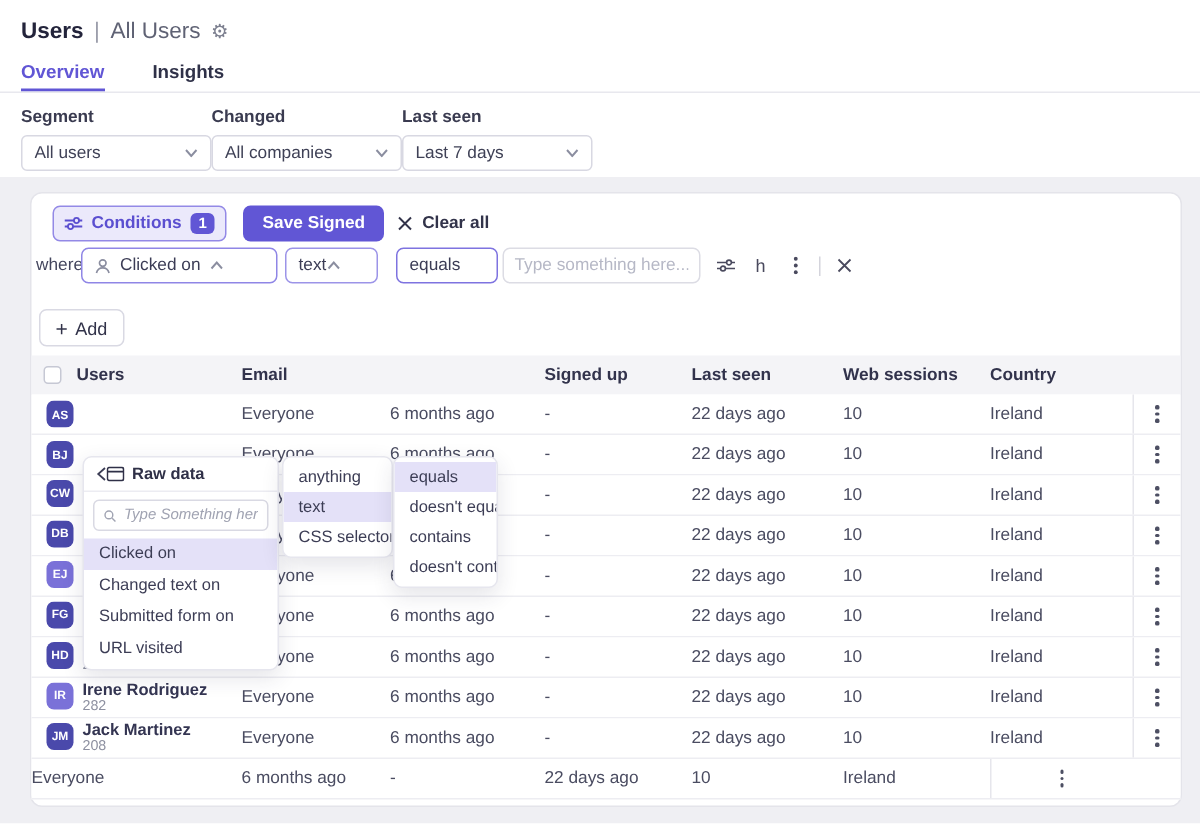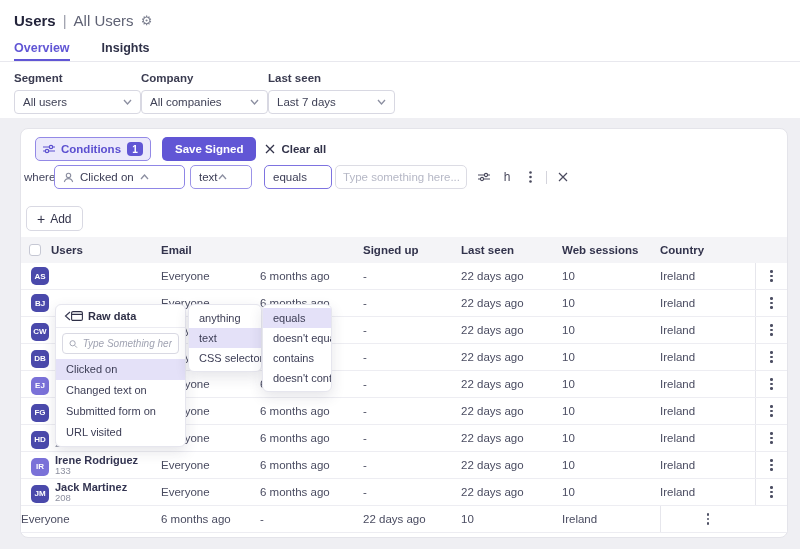--- a/index.html
+++ b/index.html
@@ -73,21 +73,21 @@
   .add-btn .plus { font-size:14px; color:#32334a; }
 
   
   .table { position:absolute; left:0; top:108px; width:766px; }
   .tgrid { display:grid; grid-template-columns:140px 99px 103px 98px 101px 98px 95px 32px; align-items:center; }
   .thead { background:#f4f4f7; height:26px; font-size:11.5px; font-weight:700; color:#32334c; }
   .thead .hcell { white-space:nowrap; overflow:hidden; }
   .users-hcell { display:flex; align-items:center; gap:10px; padding-left:8px; }
   .checkbox { width:12px; height:12px; border:1px solid #c6c8d4; border-radius:3px; background:#fff; cursor:pointer; }
   .trow { height:27px; border-bottom:1px solid #ededf2; background:#fff; font-size:11.5px; color:#4a4c61; }
-  .user-cell { display:flex; align-items:flex-end; gap:6px; padding-left:10px; overflow:hidden; }
+  .user-cell { display:flex; align-items:flex-start; gap:6px; padding-left:10px; overflow:hidden; }
   .avatar { width:18px; height:18px; border-radius:5px; color:#fff; font-size:8px; font-weight:700;
             display:flex; align-items:center; justify-content:center; flex:0 0 auto; }
   .avatar.dark  { background:#4a49ab; }
   .avatar.light { background:#7a71d8; }
   .uname { font-size:11px; font-weight:700; color:#343552; line-height:11px; white-space:nowrap; }
   .uid { font-size:9.5px; color:#8d90a0; line-height:10px; }
   .cell { white-space:nowrap; overflow:hidden; }
   .actions-cell { height:100%; display:flex; align-items:center; justify-content:center; border-left:1px solid #e6e6ec; }
   .kebab { display:flex; flex-direction:column; gap:2px; cursor:pointer; padding:4px; }
   .kebab i { width:2.5px; height:2.5px; border-radius:50%; background:#4d4f63; display:block; }
@@ -134,21 +134,21 @@
     <div class="filter-group">
       <div class="filter-label">Segment</div>
       <div class="select">
         <span class="sel-text">All users</span>
         <svg class="chev" viewBox="0 0 9 6">
             <path d="M1 1l3.5 4L8 1" fill="none" stroke="#8b8ea0" stroke-width="1.3"></path>
           </svg>
       </div>
     </div>
     <div class="filter-group">
-      <div class="filter-label">Company</div>
+      <div class="filter-label">Changed</div>
       <div class="select">
         <span class="sel-text">All companies</span>
         <svg class="chev" viewBox="0 0 9 6">
             <path d="M1 1l3.5 4L8 1" fill="none" stroke="#8b8ea0" stroke-width="1.3"></path>
           </svg>
       </div>
     </div>
     <div class="filter-group">
       <div class="filter-label">Last seen</div>
       <div class="select">
@@ -405,21 +405,21 @@
                   <i></i>
                   <i></i>
                 </span>
         </div>
       </div>
             <div class="tgrid trow">
         <div class="user-cell">
           <span class="avatar light">IR</span>
           <span>
             <div class="uname">Irene Rodriguez</div>
-            <div class="uid">133</div>
+            <div class="uid">282</div>
           </span>
         </div>
         <div class="cell">Everyone</div>
         <div class="cell">6 months ago</div>
         <div class="cell">-</div>
         <div class="cell">22 days ago</div>
         <div class="cell">10</div>
         <div class="cell">Ireland</div>
         <div class="actions-cell">
           <span class="kebab">

